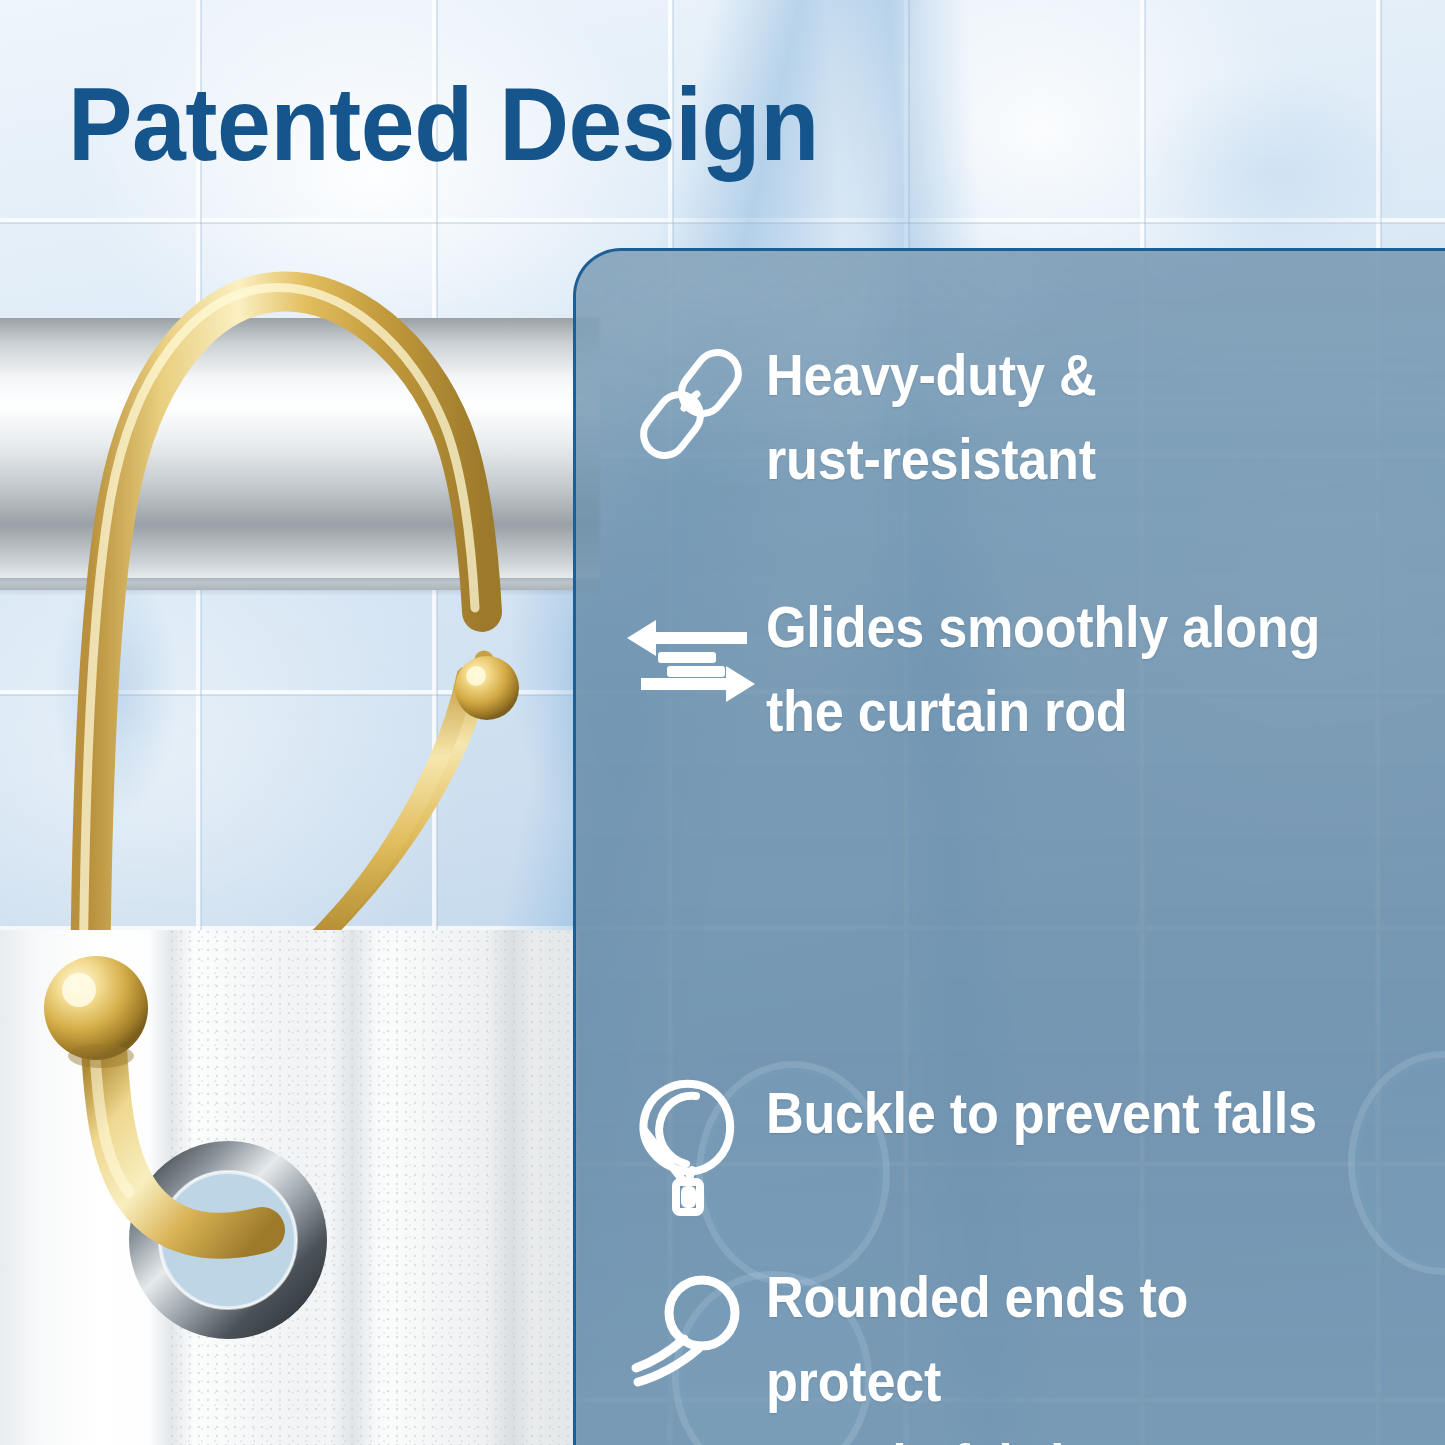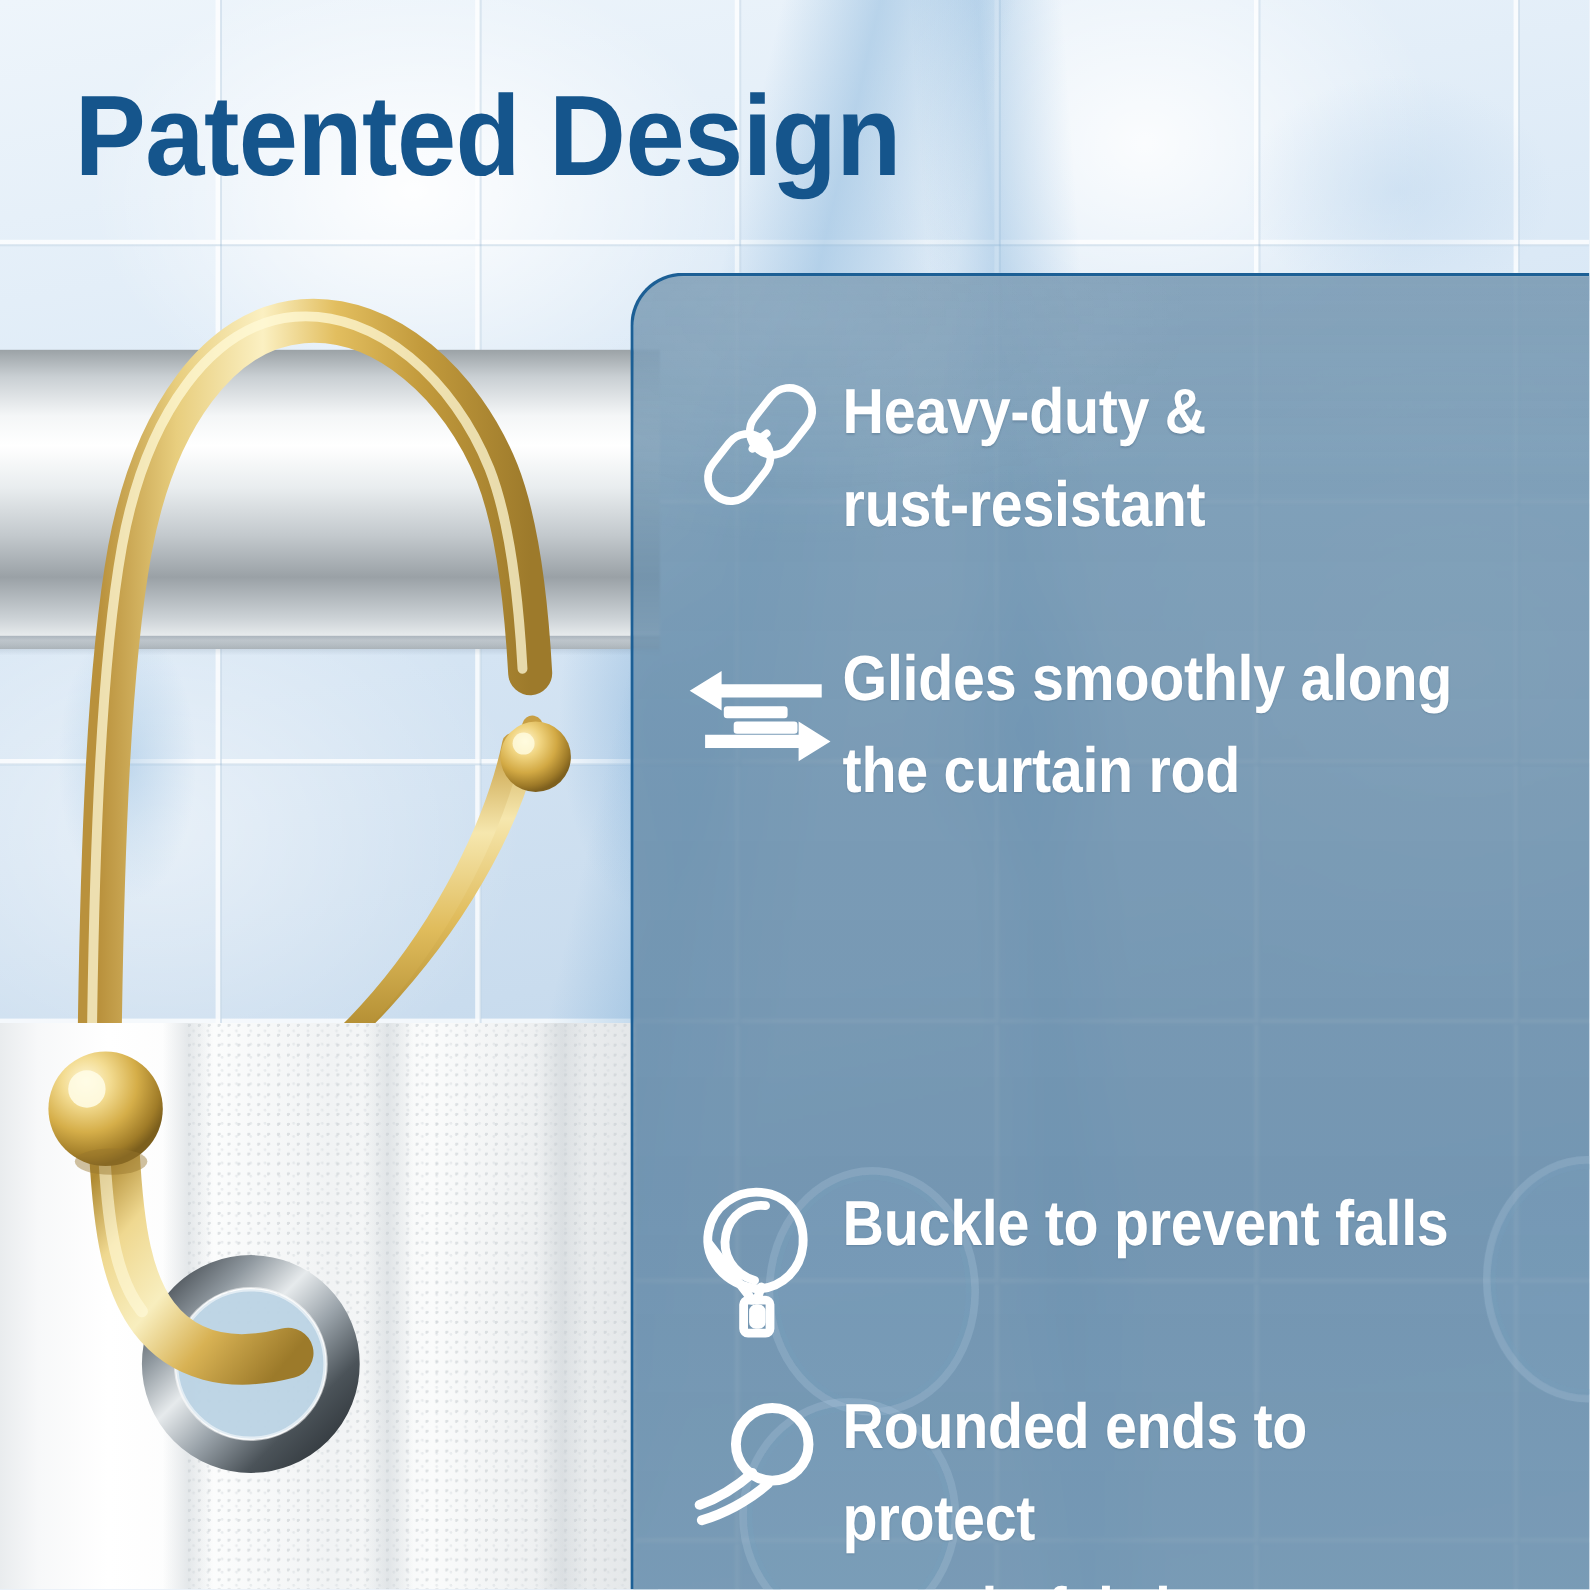--- a/index.html
+++ b/index.html
@@ -203,21 +203,21 @@
     font-weight: 700;
     line-height: 84px;
     letter-spacing: -0.3px;
     transform: scaleX(0.90);
     transform-origin: left center;
     padding-top: 4px;
     text-shadow: 0 1px 2px rgba(30,60,85,0.22);
     white-space: pre-line;
   }
   .feature.f1 { top:  78px; }
-  .feature.f2 { top: 320px; }
+  .feature.f2 { top: 330px; }
   .feature.f3 { top: 572px; }
   .feature.f4 { top: 816px; }
   .feature.f5 { top: 1000px; }
 
   .feature.f2 .icon,
   .feature.f4 .icon,
   .feature.f5 .icon { padding-top: 6px; }
 </style>
 </head>
 <body>

